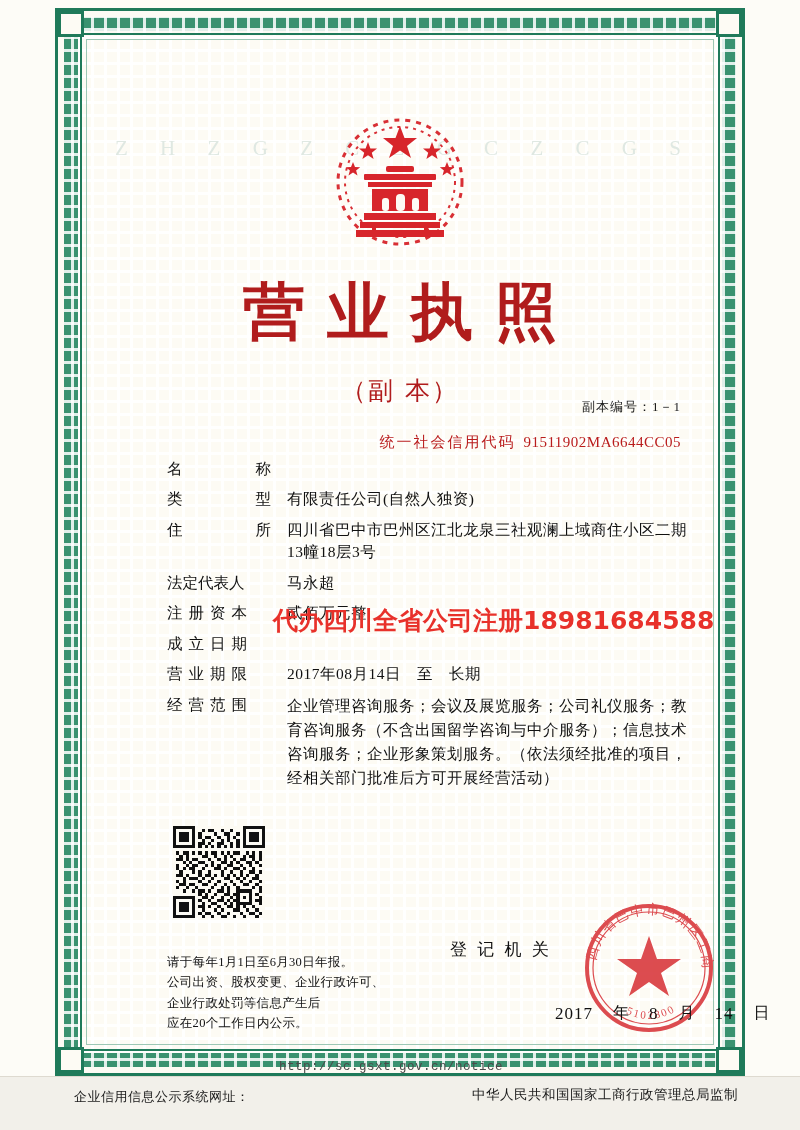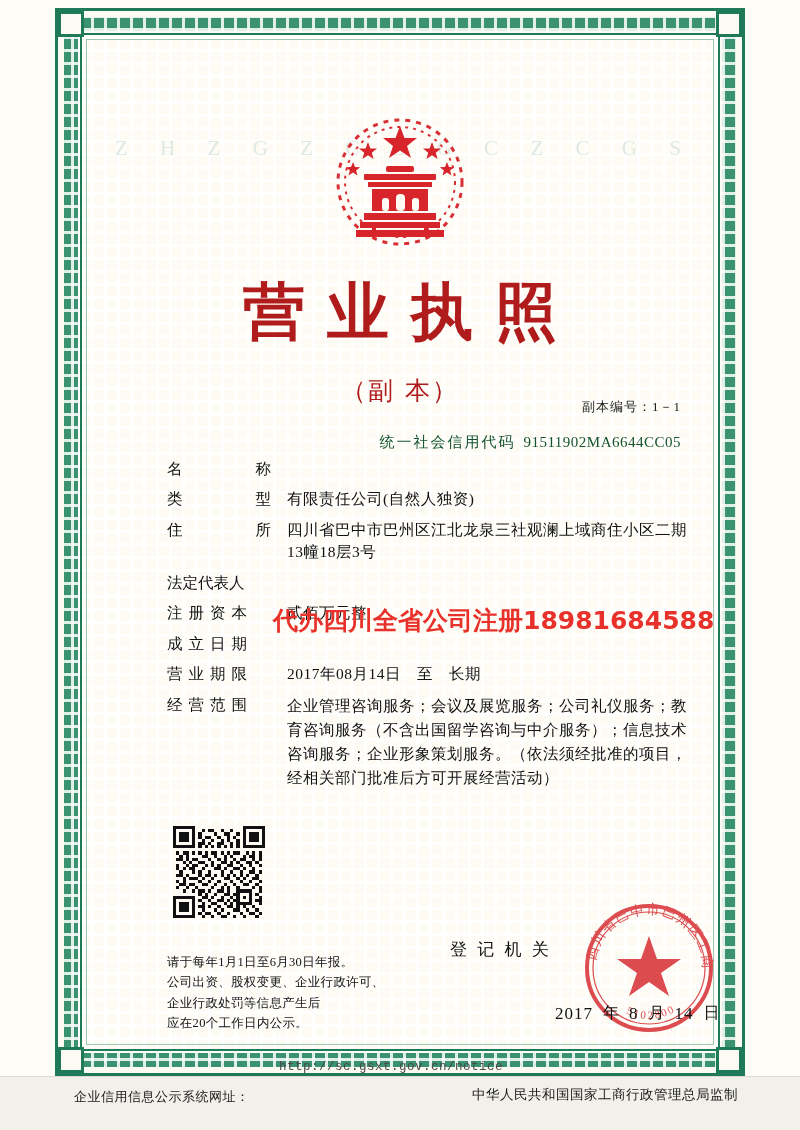--- a/index.html
+++ b/index.html
@@ -134,21 +134,21 @@
     top: 390px;
     font-size: 13px;
     color: #1a1a1a;
     letter-spacing: 1px;
   }
   .credit-code {
     position: absolute;
     right: 64px;
     top: 425px;
     font-size: 15px;
-    color: #14532d;
+    color: #b91c1c;
     letter-spacing: 1px;
   }
   .credit-code .label { letter-spacing: 2px; }
   .credit-code .value {
     font-family: "Liberation Serif", serif;
     letter-spacing: 0.5px;
     margin-left: 8px;
   }
 
   
@@ -225,21 +225,21 @@
     color: #111;
   }
   .issue-date {
     position: absolute;
     left: 500px;
     top: 995px;
     font-size: 16px;
     color: #111;
     display: flex;
     align-items: center;
-    gap: 10px;
+    gap: 20px;
   }
   .issue-date .num { font-size: 17px; letter-spacing: 1px; }
 
   
   .seal {
     position: absolute;
     left: 518px;
     top: 884px;
     width: 152px;
     height: 152px;
@@ -384,20 +384,21 @@
           <span>住</span>
           <span>所</span>
         </span>
         <span class="v">四川省巴中市巴州区江北龙泉三社观澜上域商住小区二期13幢18层3号</span>
       </div>
 
       <div class="field">
         <span class="k tight">
           <span>法定代表人</span>
         </span>
+        <span class="v">马永超</span>
       </div>
 
       <div class="field">
         <span class="k">
           <span style="letter-spacing:6px">注册资本</span>
         </span>
         <span class="v">贰佰万元整</span>
       </div>
 
       <div class="field">

